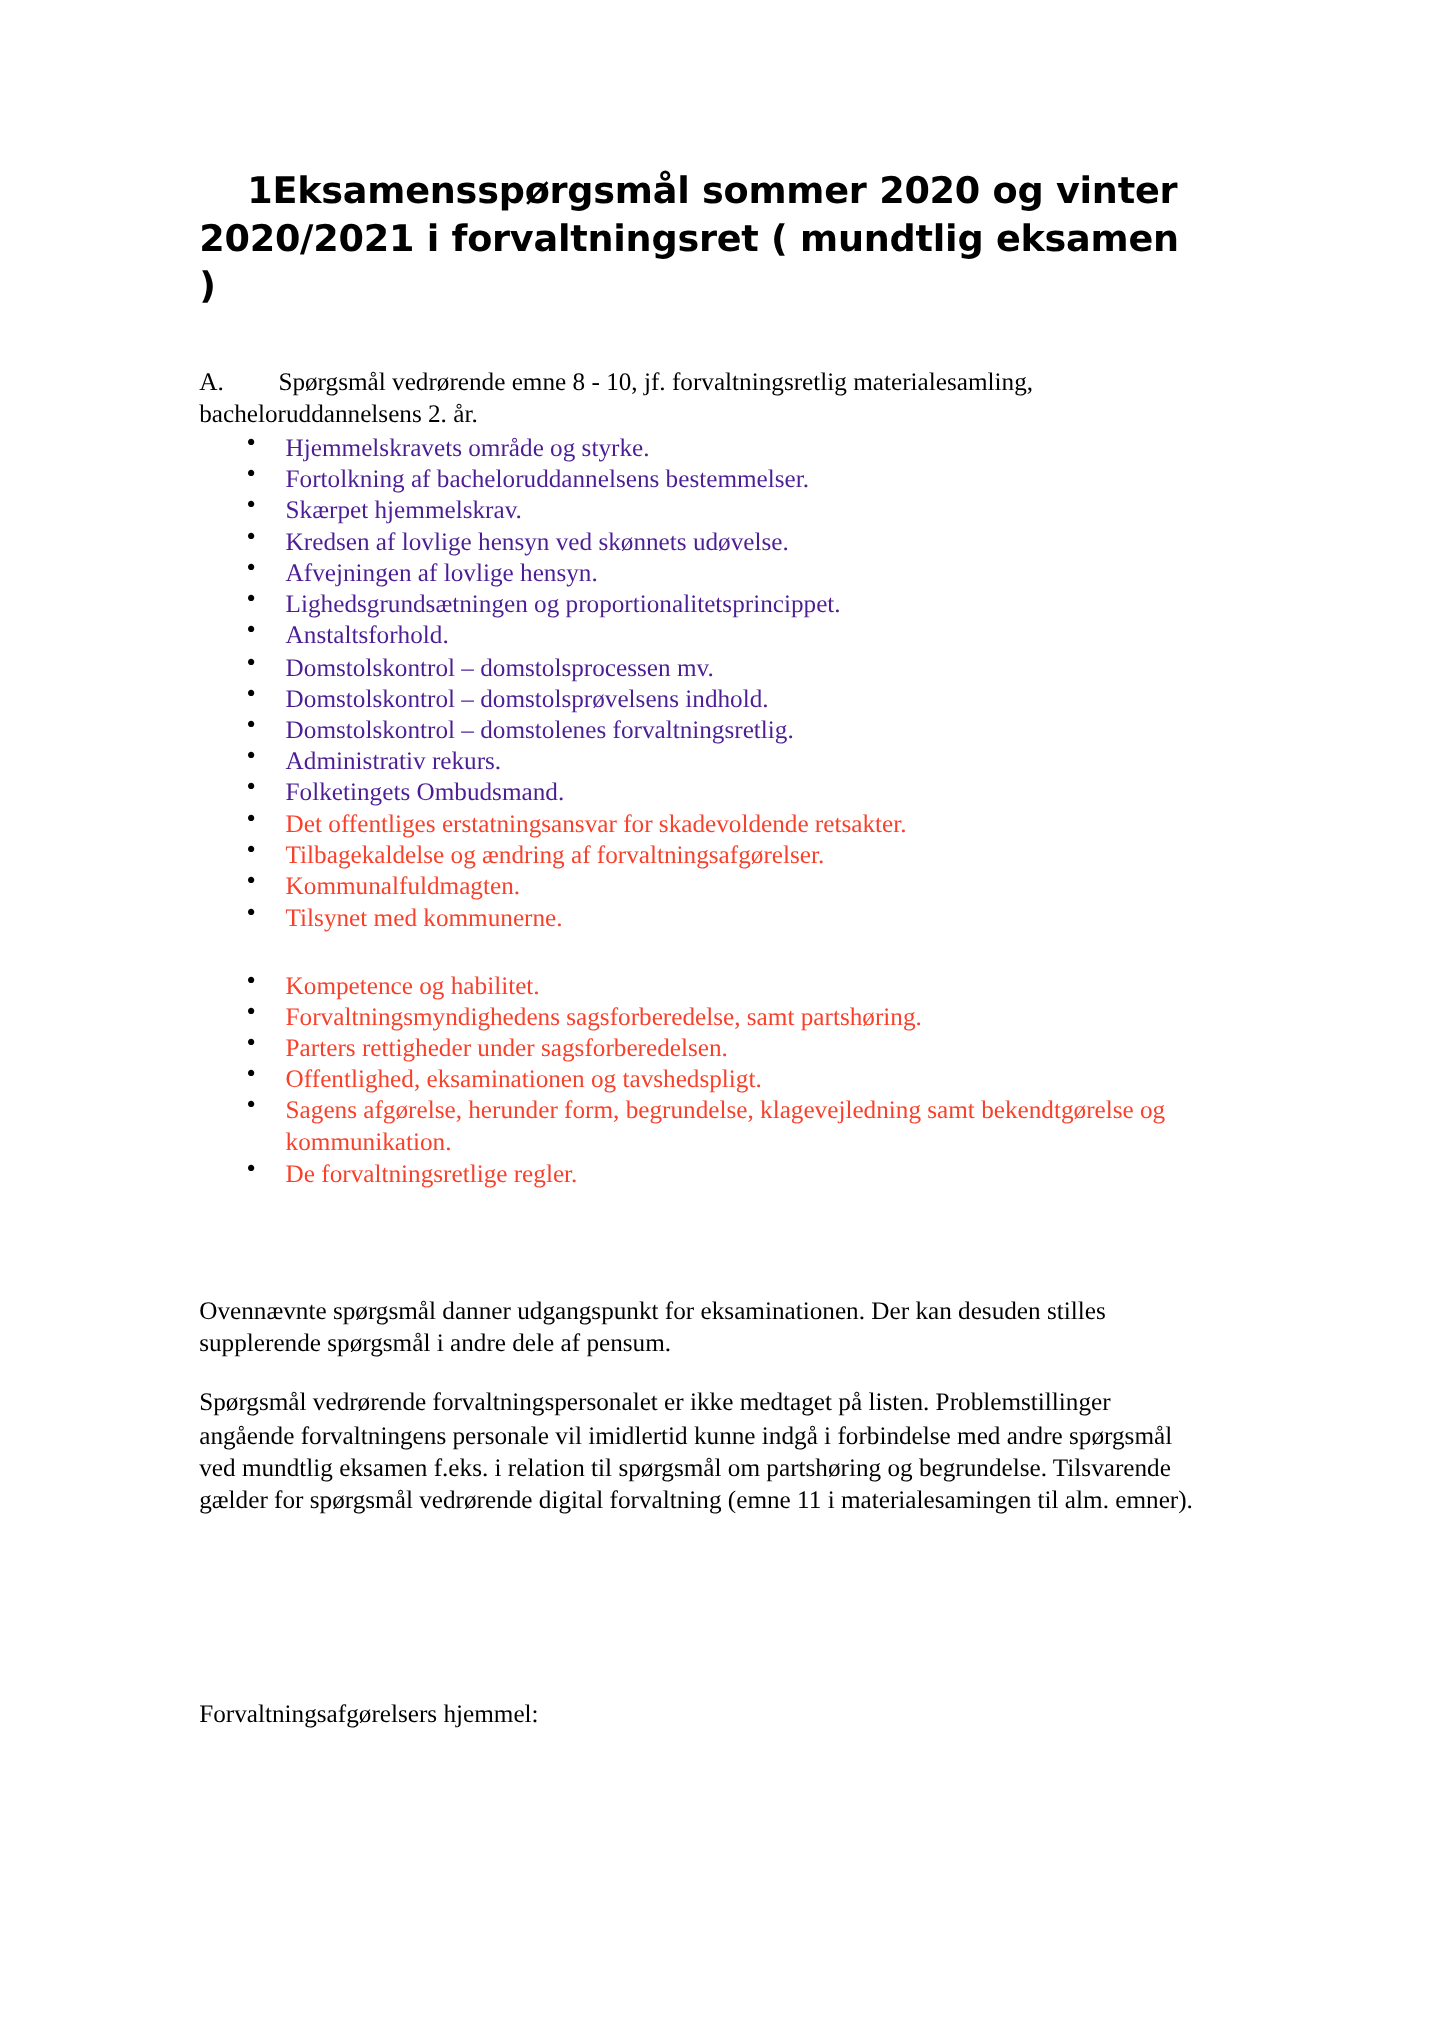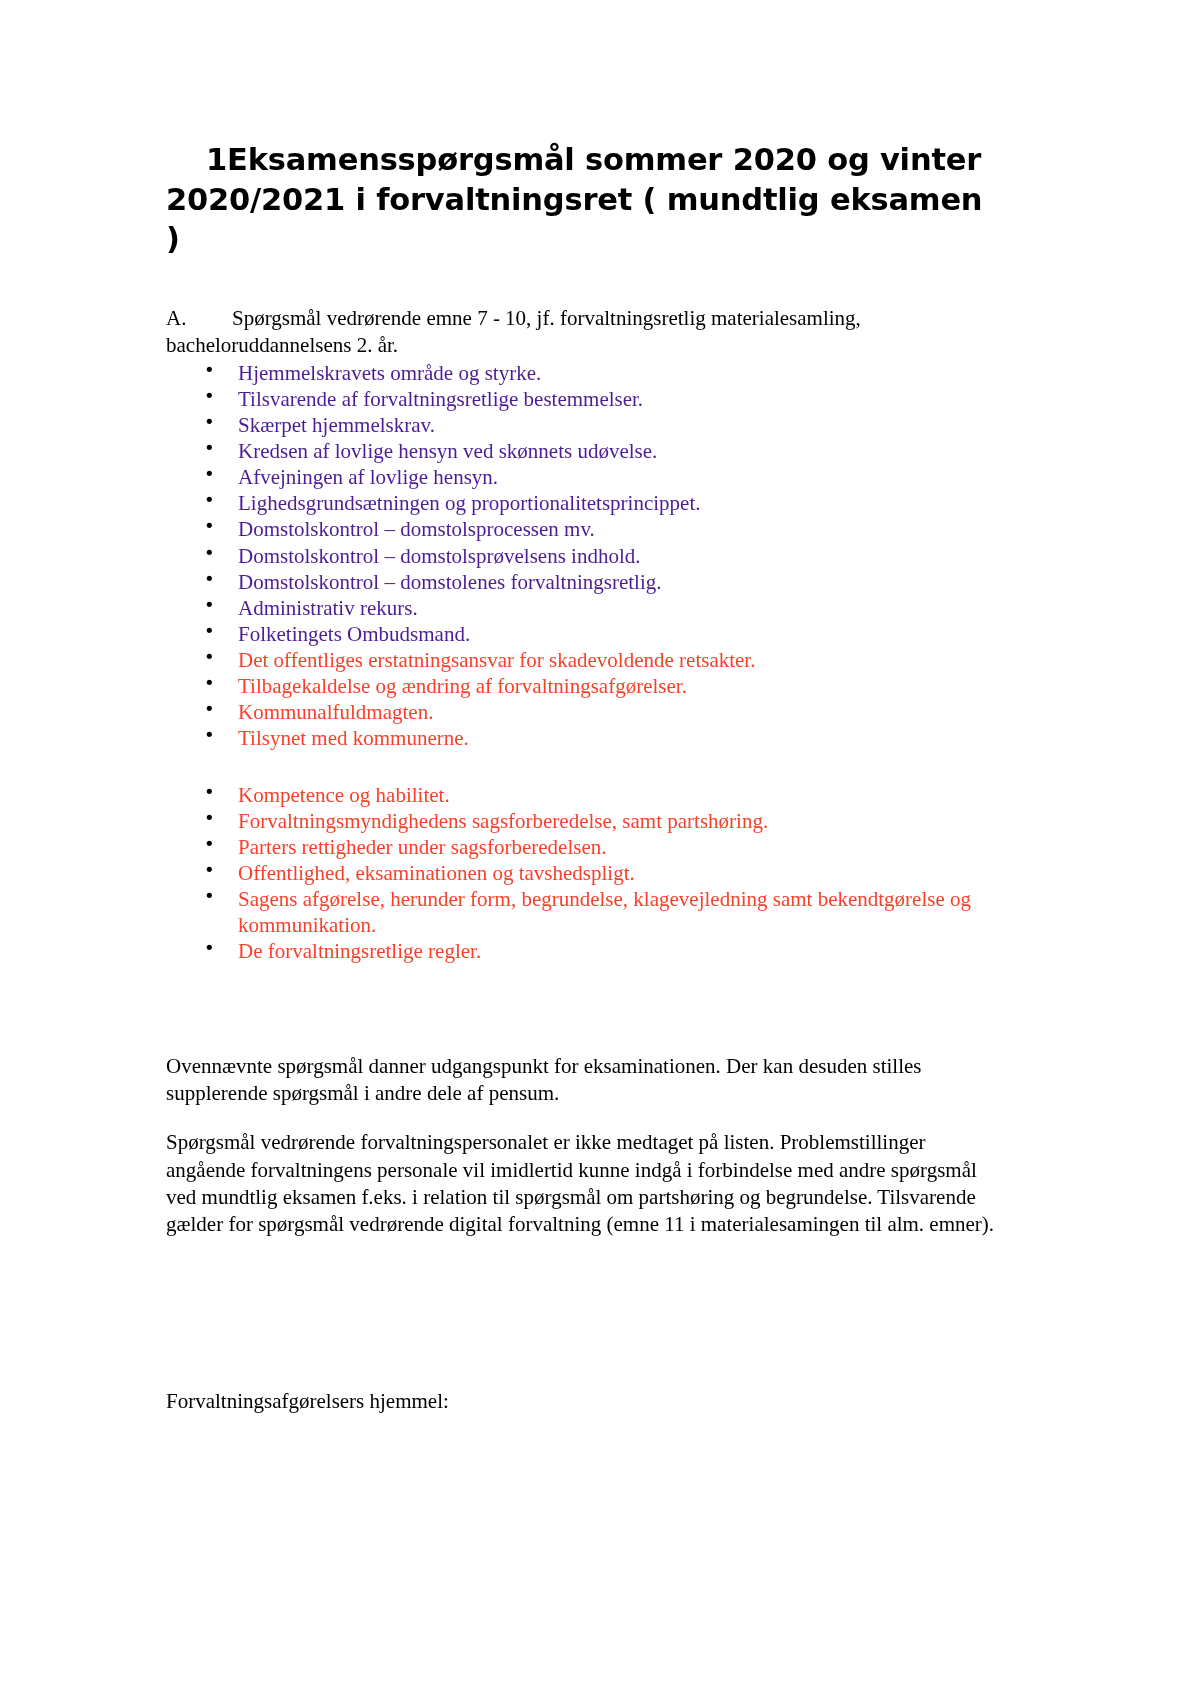--- a/index.html
+++ b/index.html
@@ -100,30 +100,31 @@
 
     <h1 class="doc-title">
       <span>1Eksamensspørgsmål sommer 2020 og vinter</span>
       <span class="line2">2020/2021 i forvaltningsret ( mundtlig eksamen )</span>
     </h1>
 
     <div class="spacer-lg"></div>
 
     <div class="body-text">
       <p class="section-head">
-        <span class="label">A.</span><span>Spørgsmål vedrørende emne 7 - 10, jf. forvaltningsretlig materialesamling,</span>
+        <span class="label">A.</span><span>Spørgsmål vedrørende emne 8 - 10, jf. forvaltningsretlig materialesamling,</span>
         <span>bacheloruddannelsens 2. år.</span>
       </p>
       <ul class="bullets">
         <li class="green">Hjemmelskravets område og styrke.</li>
-        <li class="green">Tilsvarende af forvaltningsretlige bestemmelser.</li>
+        <li class="green">Fortolkning af bacheloruddannelsens bestemmelser.</li>
         <li class="green">Skærpet hjemmelskrav.</li>
         <li class="green">Kredsen af lovlige hensyn ved skønnets udøvelse.</li>
         <li class="green">Afvejningen af lovlige hensyn.</li>
         <li class="green">Lighedsgrundsætningen og proportionalitetsprincippet.</li>
+        <li class="green">Anstaltsforhold.</li>
         <li class="green">Domstolskontrol – domstolsprocessen mv.</li>
         <li class="green">Domstolskontrol – domstolsprøvelsens indhold.</li>
         <li class="green">Domstolskontrol – domstolenes forvaltningsretlig.</li>
         <li class="green">Administrativ rekurs.</li>
         <li class="green">Folketingets Ombudsmand.</li>
         <li class="red">Det offentliges erstatningsansvar for skadevoldende retsakter.</li>
         <li class="red">Tilbagekaldelse og ændring af forvaltningsafgørelser.</li>
         <li class="red">Kommunalfuldmagten.</li>
         <li class="red">Tilsynet med kommunerne.</li>
       </ul>

